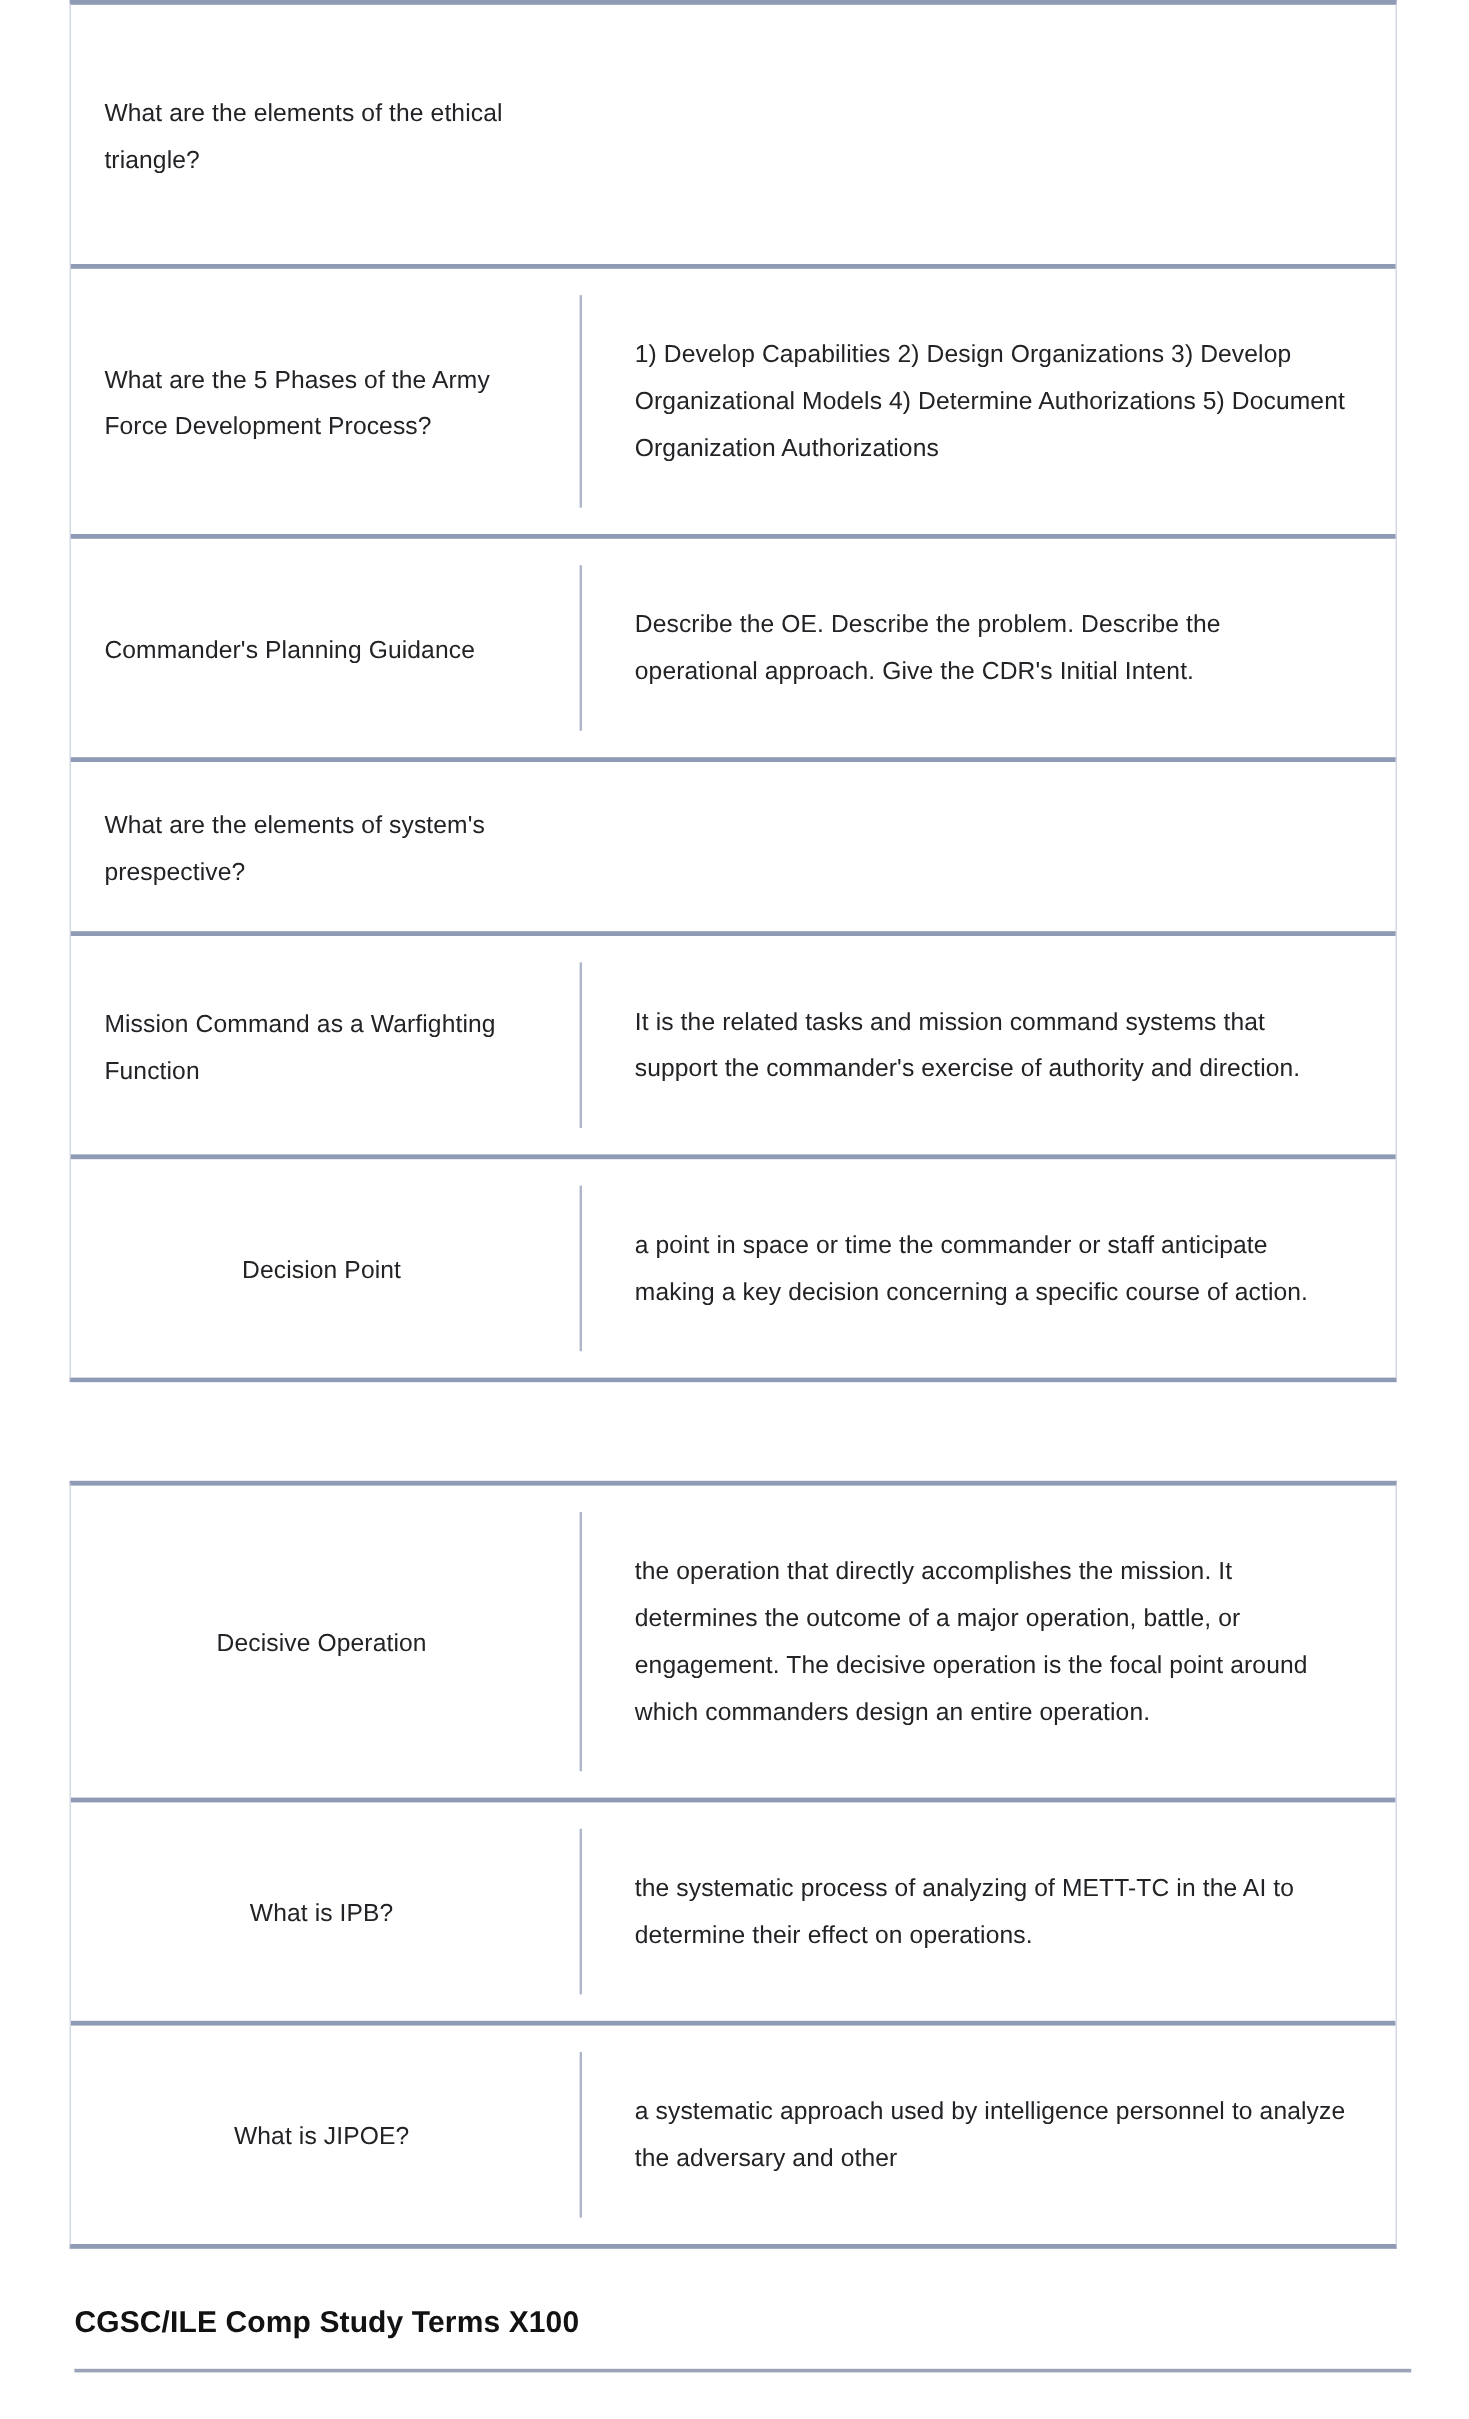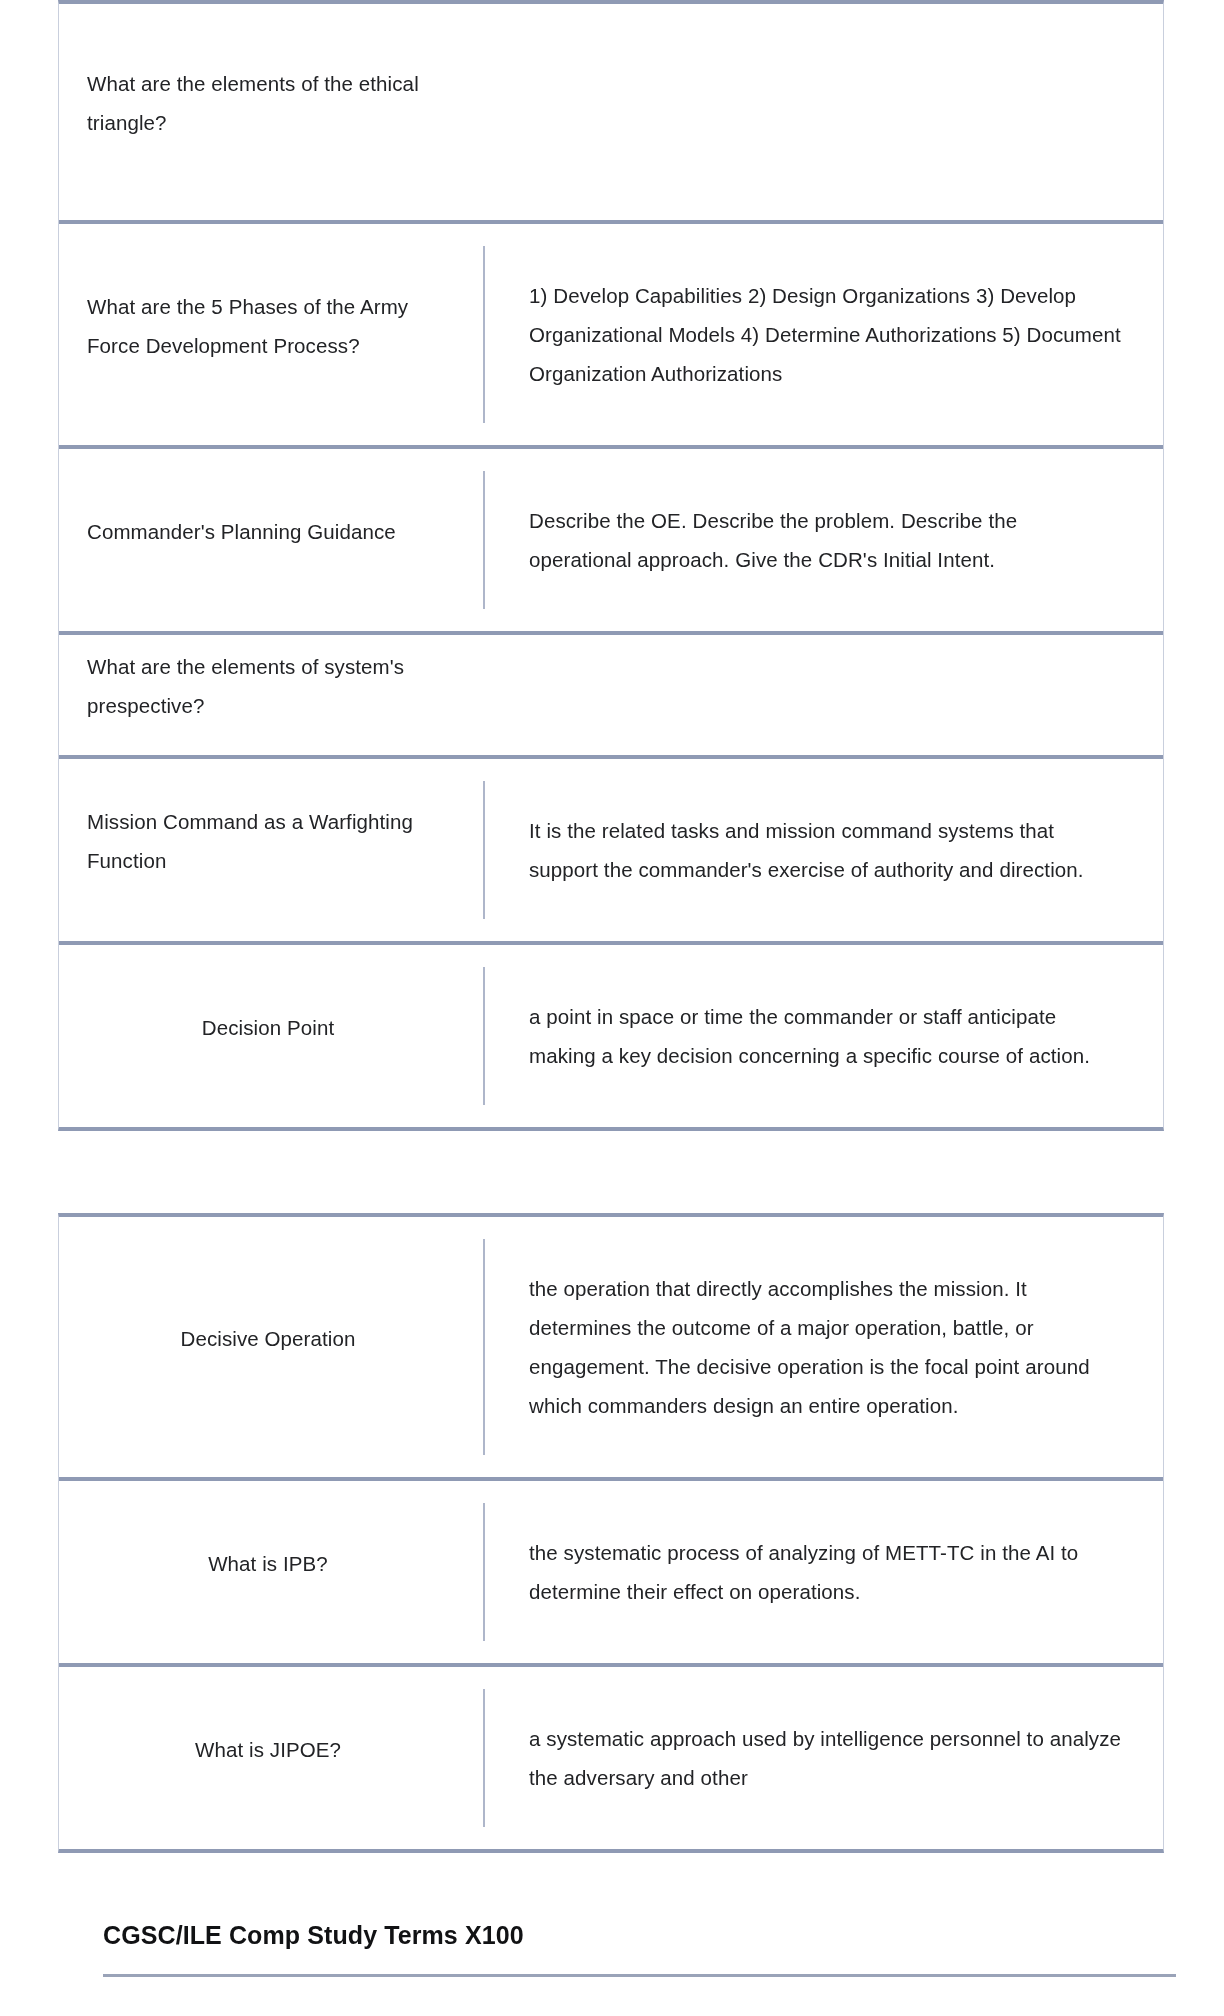--- a/index.html
+++ b/index.html
@@ -48,21 +48,21 @@
     box-sizing: border-box;
   }
   .card-row:first-child {
     border-top: none;
   }
 
   .term-cell {
     width: 424px;
     flex: 0 0 424px;
     box-sizing: border-box;
-    padding: 12px 34px 30px 28px;
+    padding: 33px 34px 30px 28px;
     display: flex;
     align-items: center;
   }
   .term-cell.center { justify-content: center; text-align: center; }
   .term-cell.left   { justify-content: flex-start; text-align: left; }
 
   .term-text {
     font-size: 20.5px;
     line-height: 39px;
     color: #222326;
@@ -108,21 +108,20 @@
   
   .footer {
     position: absolute;
     left: 0;
     right: 0;
     bottom: 0;
     height: 120px;
     background: #ffffff;
     box-sizing: border-box;
     padding: 22px 48px 0 62px;
-    margin-left: 41px;
   }
   .footer-title {
     font-size: 25px;
     font-weight: 700;
     color: #111214;
     letter-spacing: 0.1px;
     line-height: 34px;
   }
   .footer-rule {
     margin-top: 22px;

